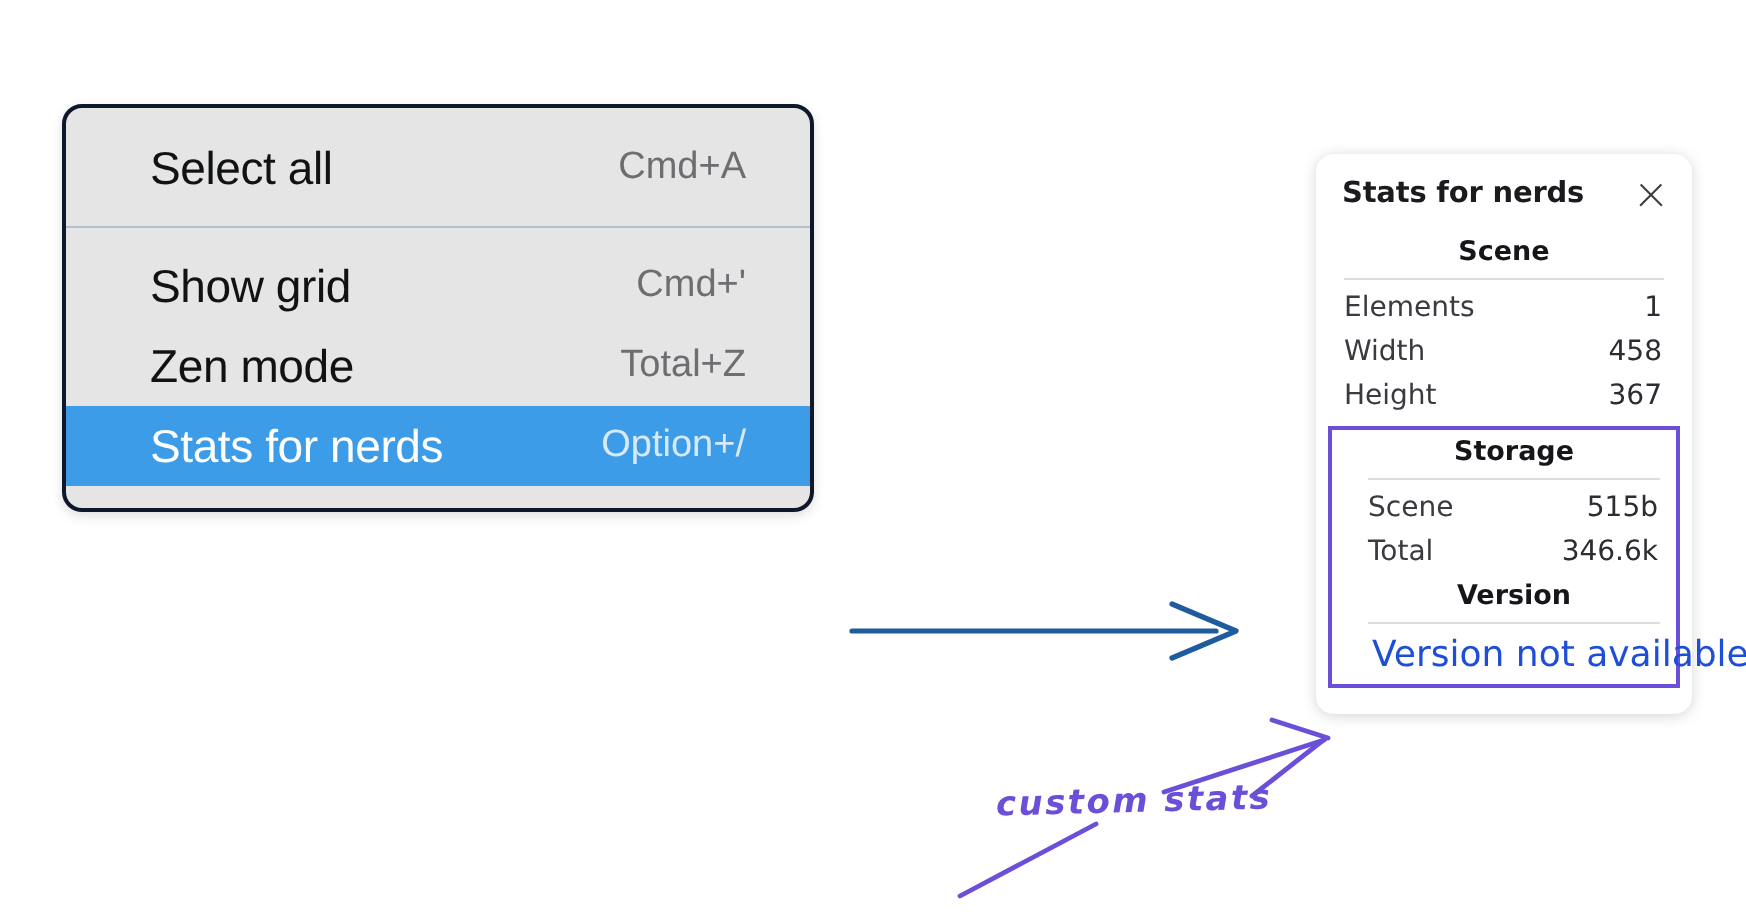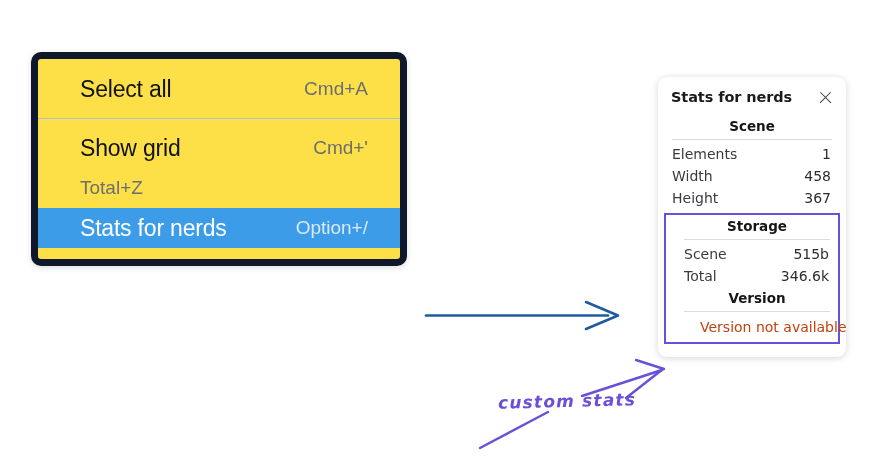--- a/index.html
+++ b/index.html
@@ -15,22 +15,22 @@
     font-family: "Liberation Sans", sans-serif;
     -webkit-font-smoothing: antialiased;
   }
 
   
   #context-menu {
     position: absolute;
     left: 31px;
     top: 52px;
     width: 376px;
-    background: #fde047;
-    border: 7px solid #0f172a;
+    background: #e5e5e5;
+    border: 2px solid #0f172a;
     border-radius: 10px;
     box-shadow: 0 2px 6px rgba(0,0,0,0.13);
     box-sizing: border-box;
     overflow: hidden;
   }
   .menu-group { padding: 8px 0; }
   .menu-group.group-top { padding: 10px 0 9px 0; }
   .menu-group.group-bottom { padding: 9px 0 11px 0; }
   .menu-sep {
     height: 1px;
@@ -126,26 +126,25 @@
     align-items: baseline;
     justify-content: space-between;
     font-size: 14px;
     color: #3a3a40;
     padding: 3px 3px 3px 2px;
     line-height: 16px;
     gap: 28px;
   }
   .stat-row .sr-value { color: #2c2c32; }
   .full-row {
-    font-size: 14px;
-    color: #c2410c;
+    font-size: 18px;
+    color: #1d4ed8;
     padding: 4px 2px 2px 4px;
     line-height: 17px;
     white-space: nowrap;
-    margin-left: 14px;
   }
 
   #highlight-box {
     border: 2px solid #6b4fd8;
     margin: 4px -6px 0 -6px;
     padding: 0 6px 4px 16px;
     box-sizing: border-box;
   }
 
   
@@ -179,20 +178,21 @@
   </div>
 
   <div class="menu-sep"></div>
 
   <div class="menu-group group-bottom">
     <div class="menu-item">
       <span class="mi-label">Show grid</span>
       <span class="mi-shortcut">Cmd+'</span>
     </div>
     <div class="menu-item">
+      <span class="mi-label">Zen mode</span>
       <span class="mi-shortcut">Total+Z</span>
     </div>
     <div class="menu-item selected">
       <span class="mi-label">Stats for nerds</span>
       <span class="mi-shortcut">Option+/</span>
     </div>
   </div>
 </div>
 
 <div id="stats-panel">

